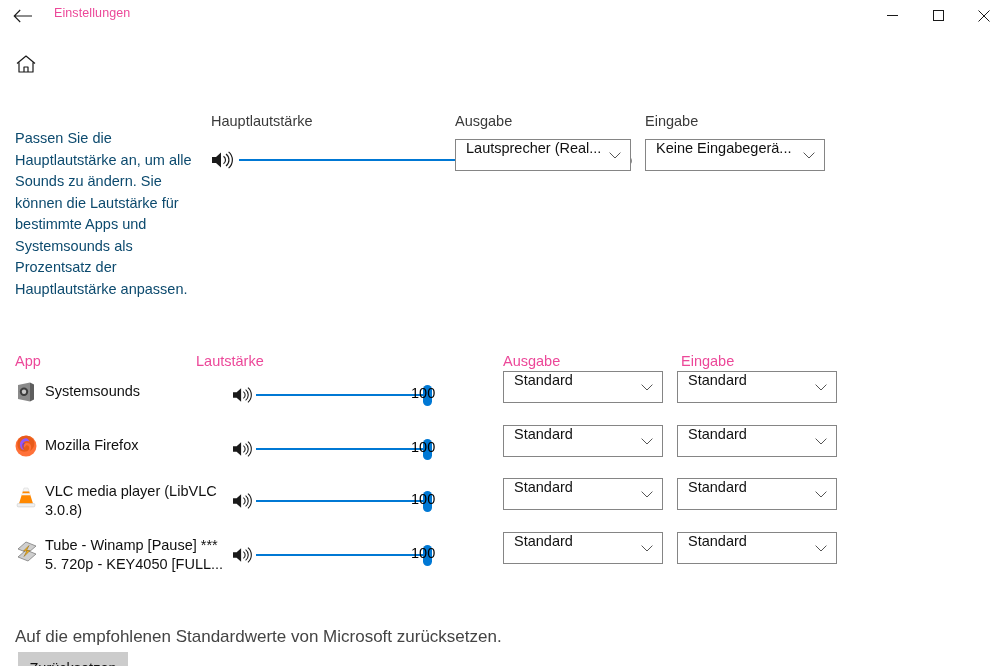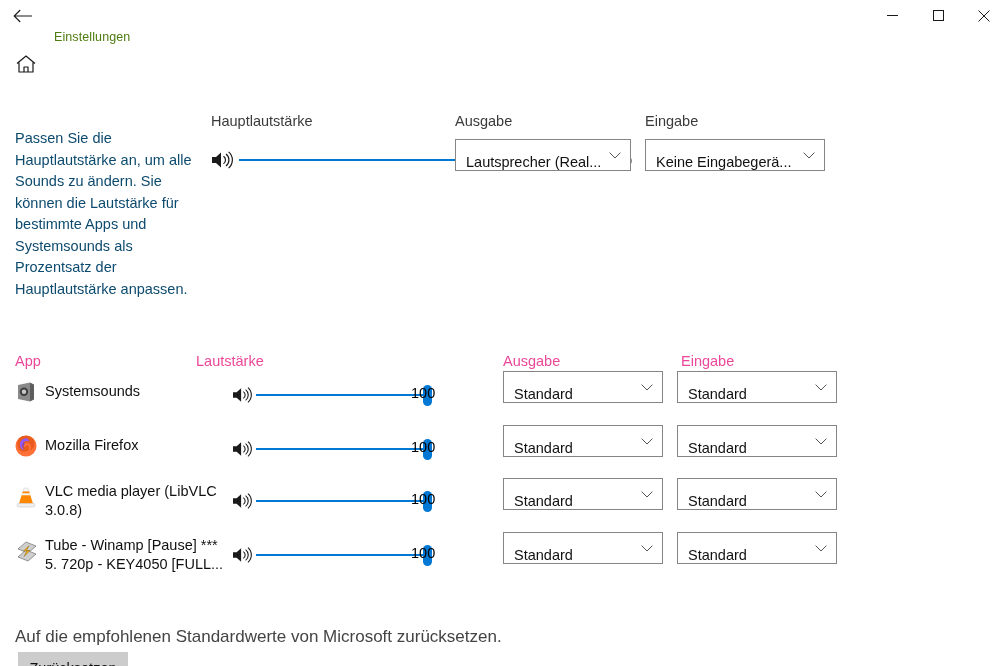--- a/index.html
+++ b/index.html
@@ -27,23 +27,22 @@
   .back-btn {
     position: absolute;
     left: 0; top: 0;
     width: 45px; height: 31px;
     display: flex; align-items: center; justify-content: center;
   }
   .app-title {
     position: absolute;
     left: 54px; top: 6px;
     font-size: 12.5px;
-    color: #4d7c0f;
+    color: #ec4899;
     letter-spacing: 0.1px;
-    margin-top: 24px;
   }
   .wincontrols {
     position: absolute;
     right: 0; top: 0;
     display: flex;
     height: 31px;
   }
   .wc {
     width: 46px; height: 31px;
     display: flex; align-items: center; justify-content: center;
@@ -135,21 +134,21 @@
     font-size: 14.5px;
     color: #3a3a3a;
   }
   .combo {
     position: absolute;
     box-sizing: border-box;
     border: 1px solid #858585;
     background: #ffffff;
     height: 32px;
     display: flex;
-    align-items: flex-end;
+    align-items: flex-start;
   }
   .combo .ctext {
     font-size: 14.5px;
     color: #111111;
     margin-left: 10px;
     white-space: nowrap;
     overflow: hidden;
   }
   .combo .chev {
     position: absolute;

